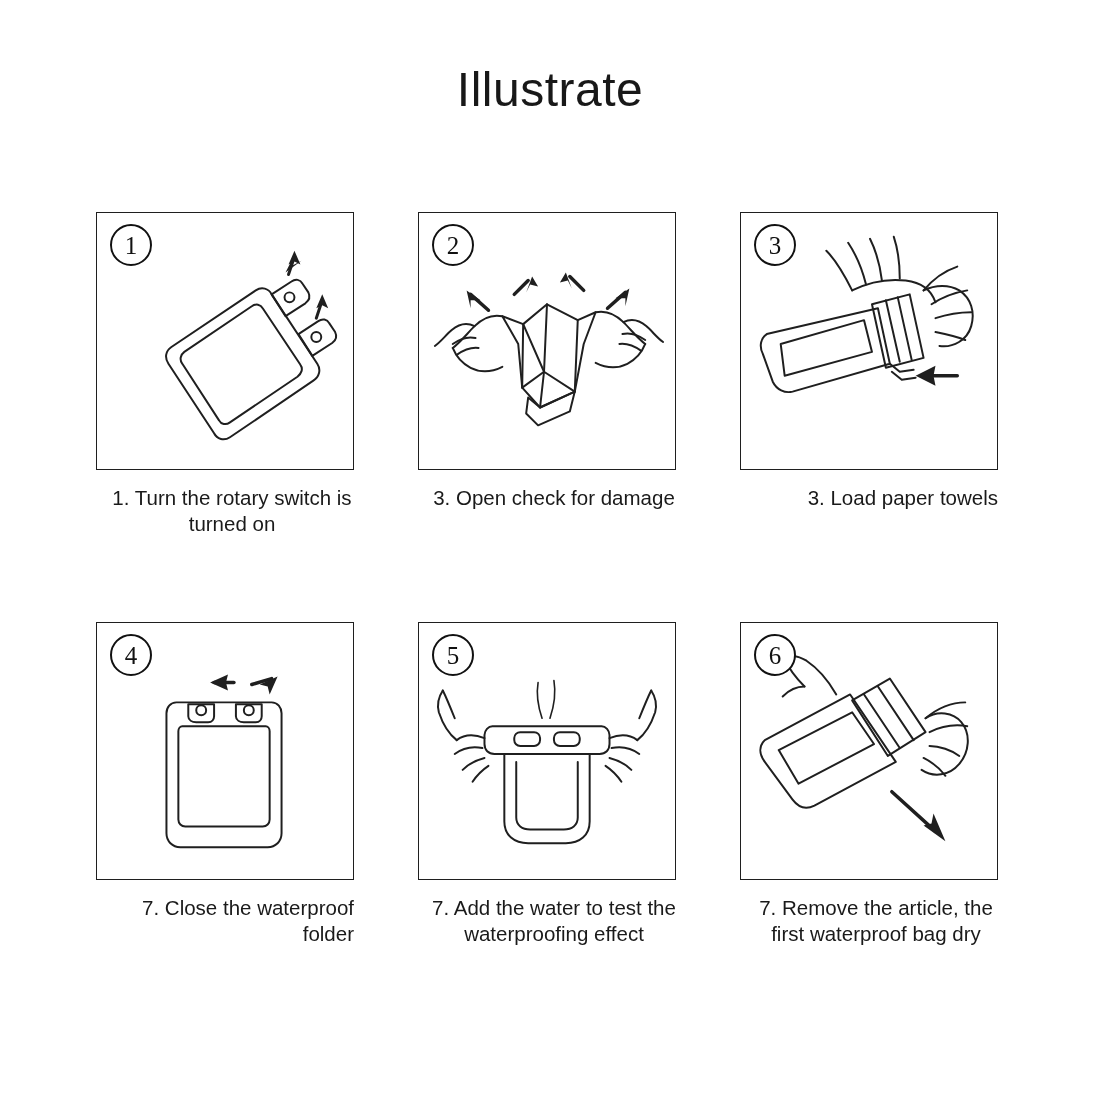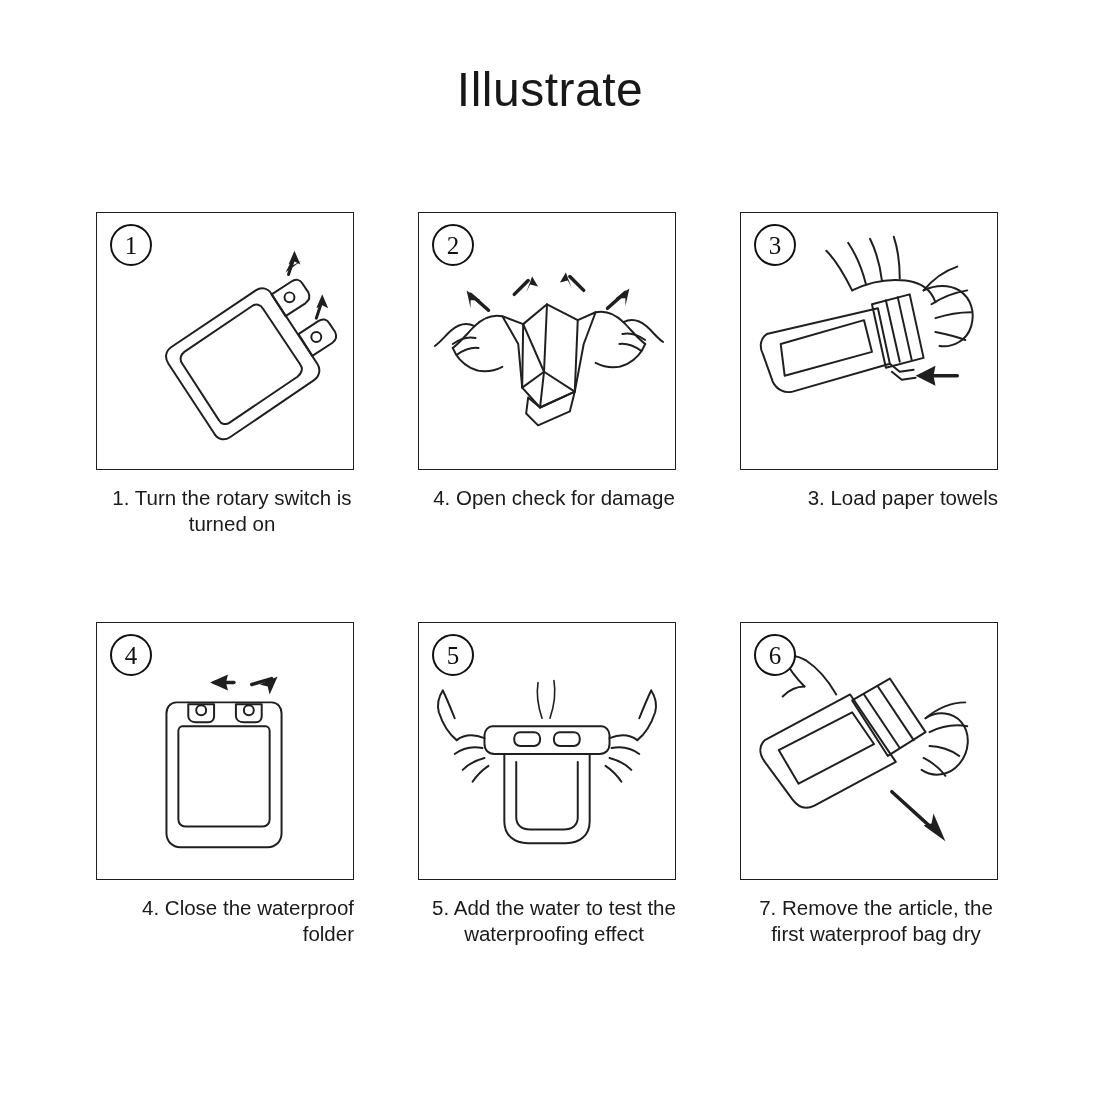--- a/index.html
+++ b/index.html
@@ -183,21 +183,21 @@
             </g>
             <g fill="#1f1f1f">
               <path d="M48 78 L62 88 L52 88 L52 96 Z"></path>
               <path d="M212 76 L198 86 L208 86 L208 94 Z"></path>
               <path d="M114 64 L108 80 L112 72 L120 74 Z"></path>
               <path d="M148 60 L154 76 L150 68 L142 70 Z"></path>
             </g>
           </svg>
         </div>
       </div>
-      <div class="caption left-ind">4. Open check for damage</div>
+      <div class="caption left-ind">3. Open check for damage</div>
     </div>
 
     <div class="step">
       <div class="panel">
         <div class="badge">3</div>
         <div class="art">
           <svg viewBox="0 0 258 258" xmlns="http://www.w3.org/2000/svg">
             <g fill="none" stroke="#1f1f1f" stroke-width="2" stroke-linecap="round" stroke-linejoin="round">
 
               <path d="M26 122 C20 126 18 134 22 142 L32 170 C36 178 44 182 52 180 L150 152 L138 96 Z"></path>
@@ -257,21 +257,21 @@
               <path d="M118 60 L138 60"></path>
               <path d="M156 62 L176 56"></path>
             </g>
             <g fill="#1f1f1f">
               <path d="M114 60 L132 52 L130 60 L132 68 Z"></path>
               <path d="M182 54 L164 62 L172 64 L174 72 Z"></path>
             </g>
           </svg>
         </div>
       </div>
-      <div class="caption">4. Close the waterproof folder</div>
+      <div class="caption">7. Close the waterproof folder</div>
     </div>
 
     <div class="step">
       <div class="panel">
         <div class="badge">5</div>
         <div class="art">
           <svg viewBox="0 0 258 258" xmlns="http://www.w3.org/2000/svg">
             <g fill="none" stroke="#1f1f1f" stroke-width="2" stroke-linecap="round" stroke-linejoin="round">
 
               <path d="M74 104 C70 104 66 108 66 113 L66 122 C66 128 70 132 76 132 L182 132 C188 132 192 128 192 122 L192 113 C192 108 188 104 184 104 Z"></path>
@@ -297,21 +297,21 @@
               <path d="M234 68 C230 76 226 86 222 96"></path>
             </g>
 
             <g fill="none" stroke="#1f1f1f" stroke-width="1.6" stroke-linecap="round">
               <path d="M120 60 C118 72 120 84 124 96"></path>
               <path d="M136 58 C138 70 136 84 132 96"></path>
             </g>
           </svg>
         </div>
       </div>
-      <div class="caption left-ind">5. Add the water to test the waterproofing effect</div>
+      <div class="caption left-ind">7. Add the water to test the waterproofing effect</div>
     </div>
 
     <div class="step">
       <div class="panel">
         <div class="badge">6</div>
         <div class="art">
           <svg viewBox="0 0 258 258" xmlns="http://www.w3.org/2000/svg">
             <g fill="none" stroke="#1f1f1f" stroke-width="2" stroke-linecap="round" stroke-linejoin="round">
 
               <path d="M24 118 C18 124 18 132 24 140 L52 178 C58 186 66 188 74 184 L156 140 L110 72 Z"></path>

